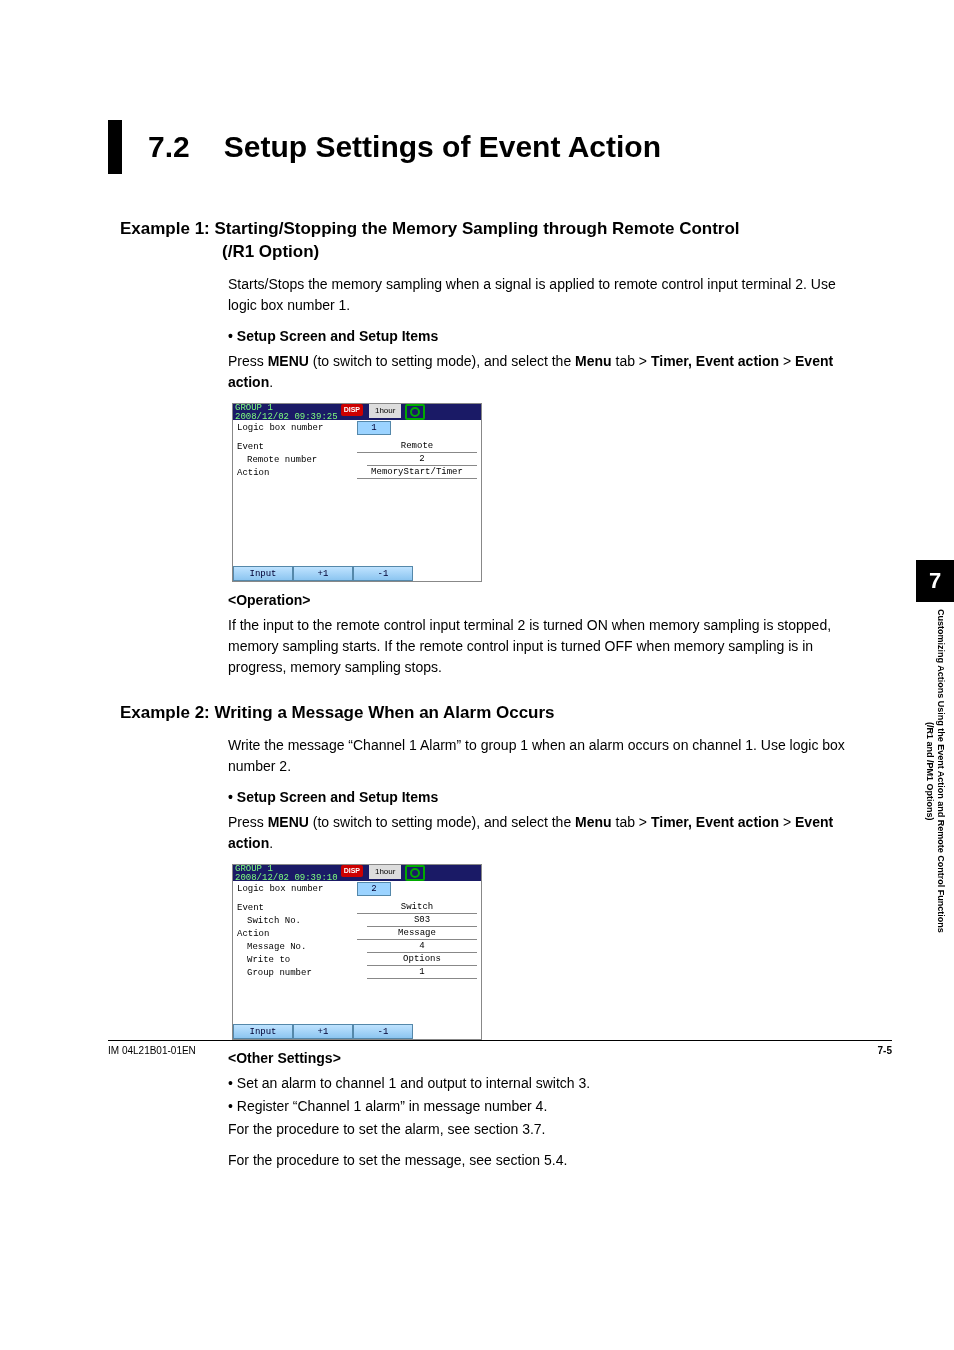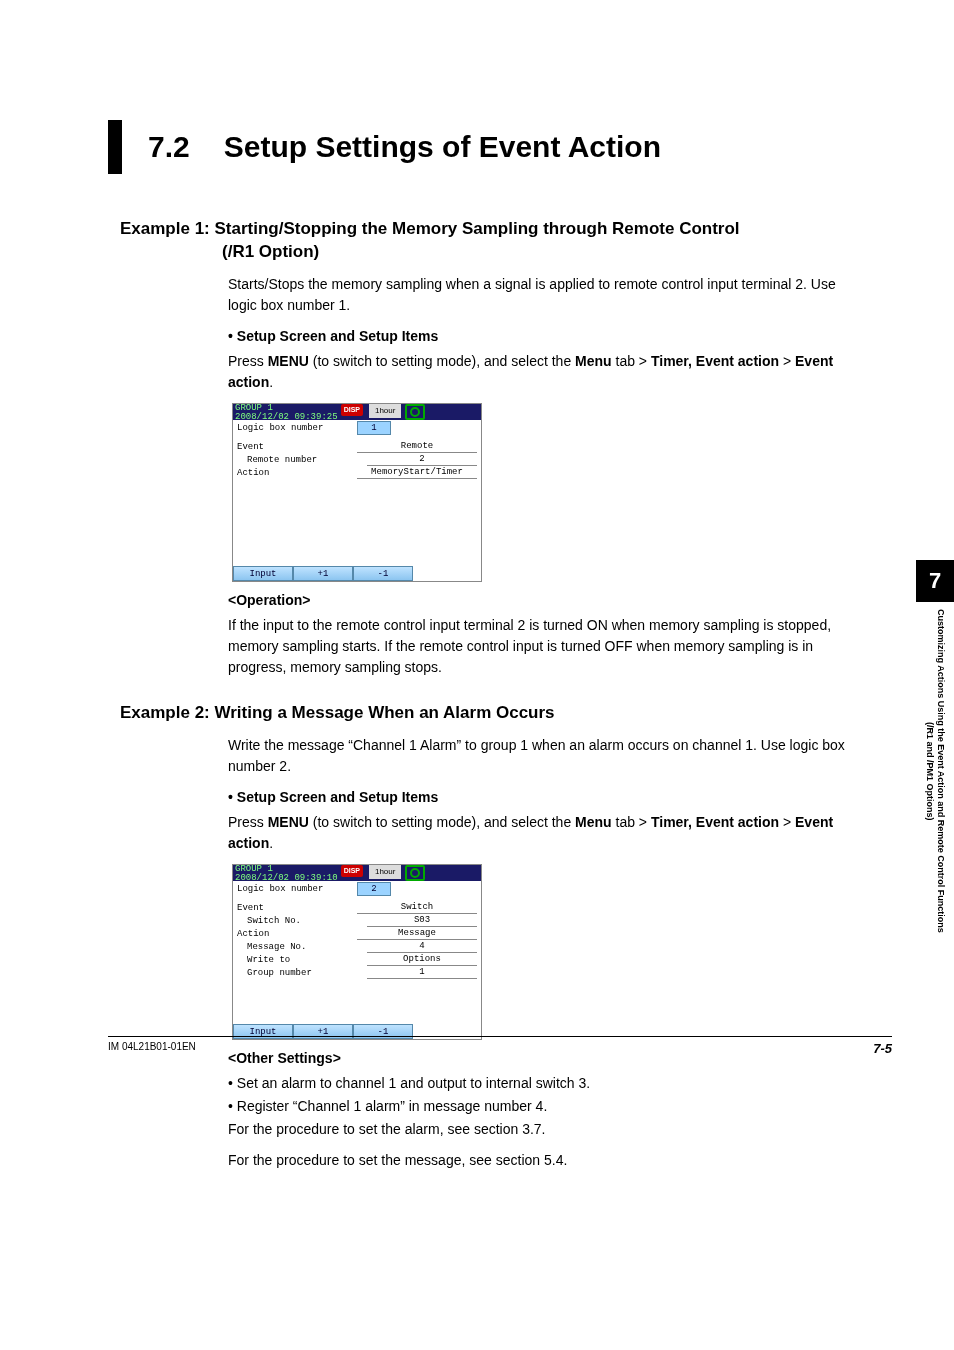--- a/index.html
+++ b/index.html
@@ -194,21 +194,21 @@
     left: 108px;
     right: 62px;
     bottom: 112px;
     border-top: 1px solid #000;
     display: flex;
     justify-content: space-between;
     padding-top: 4px;
     font-size: 10px;
   }
   .footer .docid { font-weight: normal; }
-  .footer .pg { font-weight: bold; font-size: 13px; font-style: italic; }
+  .footer .pg { font-weight: bold; font-size: 10px; }
 </style>
 </head>
 <body>
 
 <div class="page">
 
   <div class="sec-title-row">
     <div class="sec-bar"></div>
     <div class="sec-num">7.2</div>
     <div class="sec-title">Setup Settings of Event Action</div>

